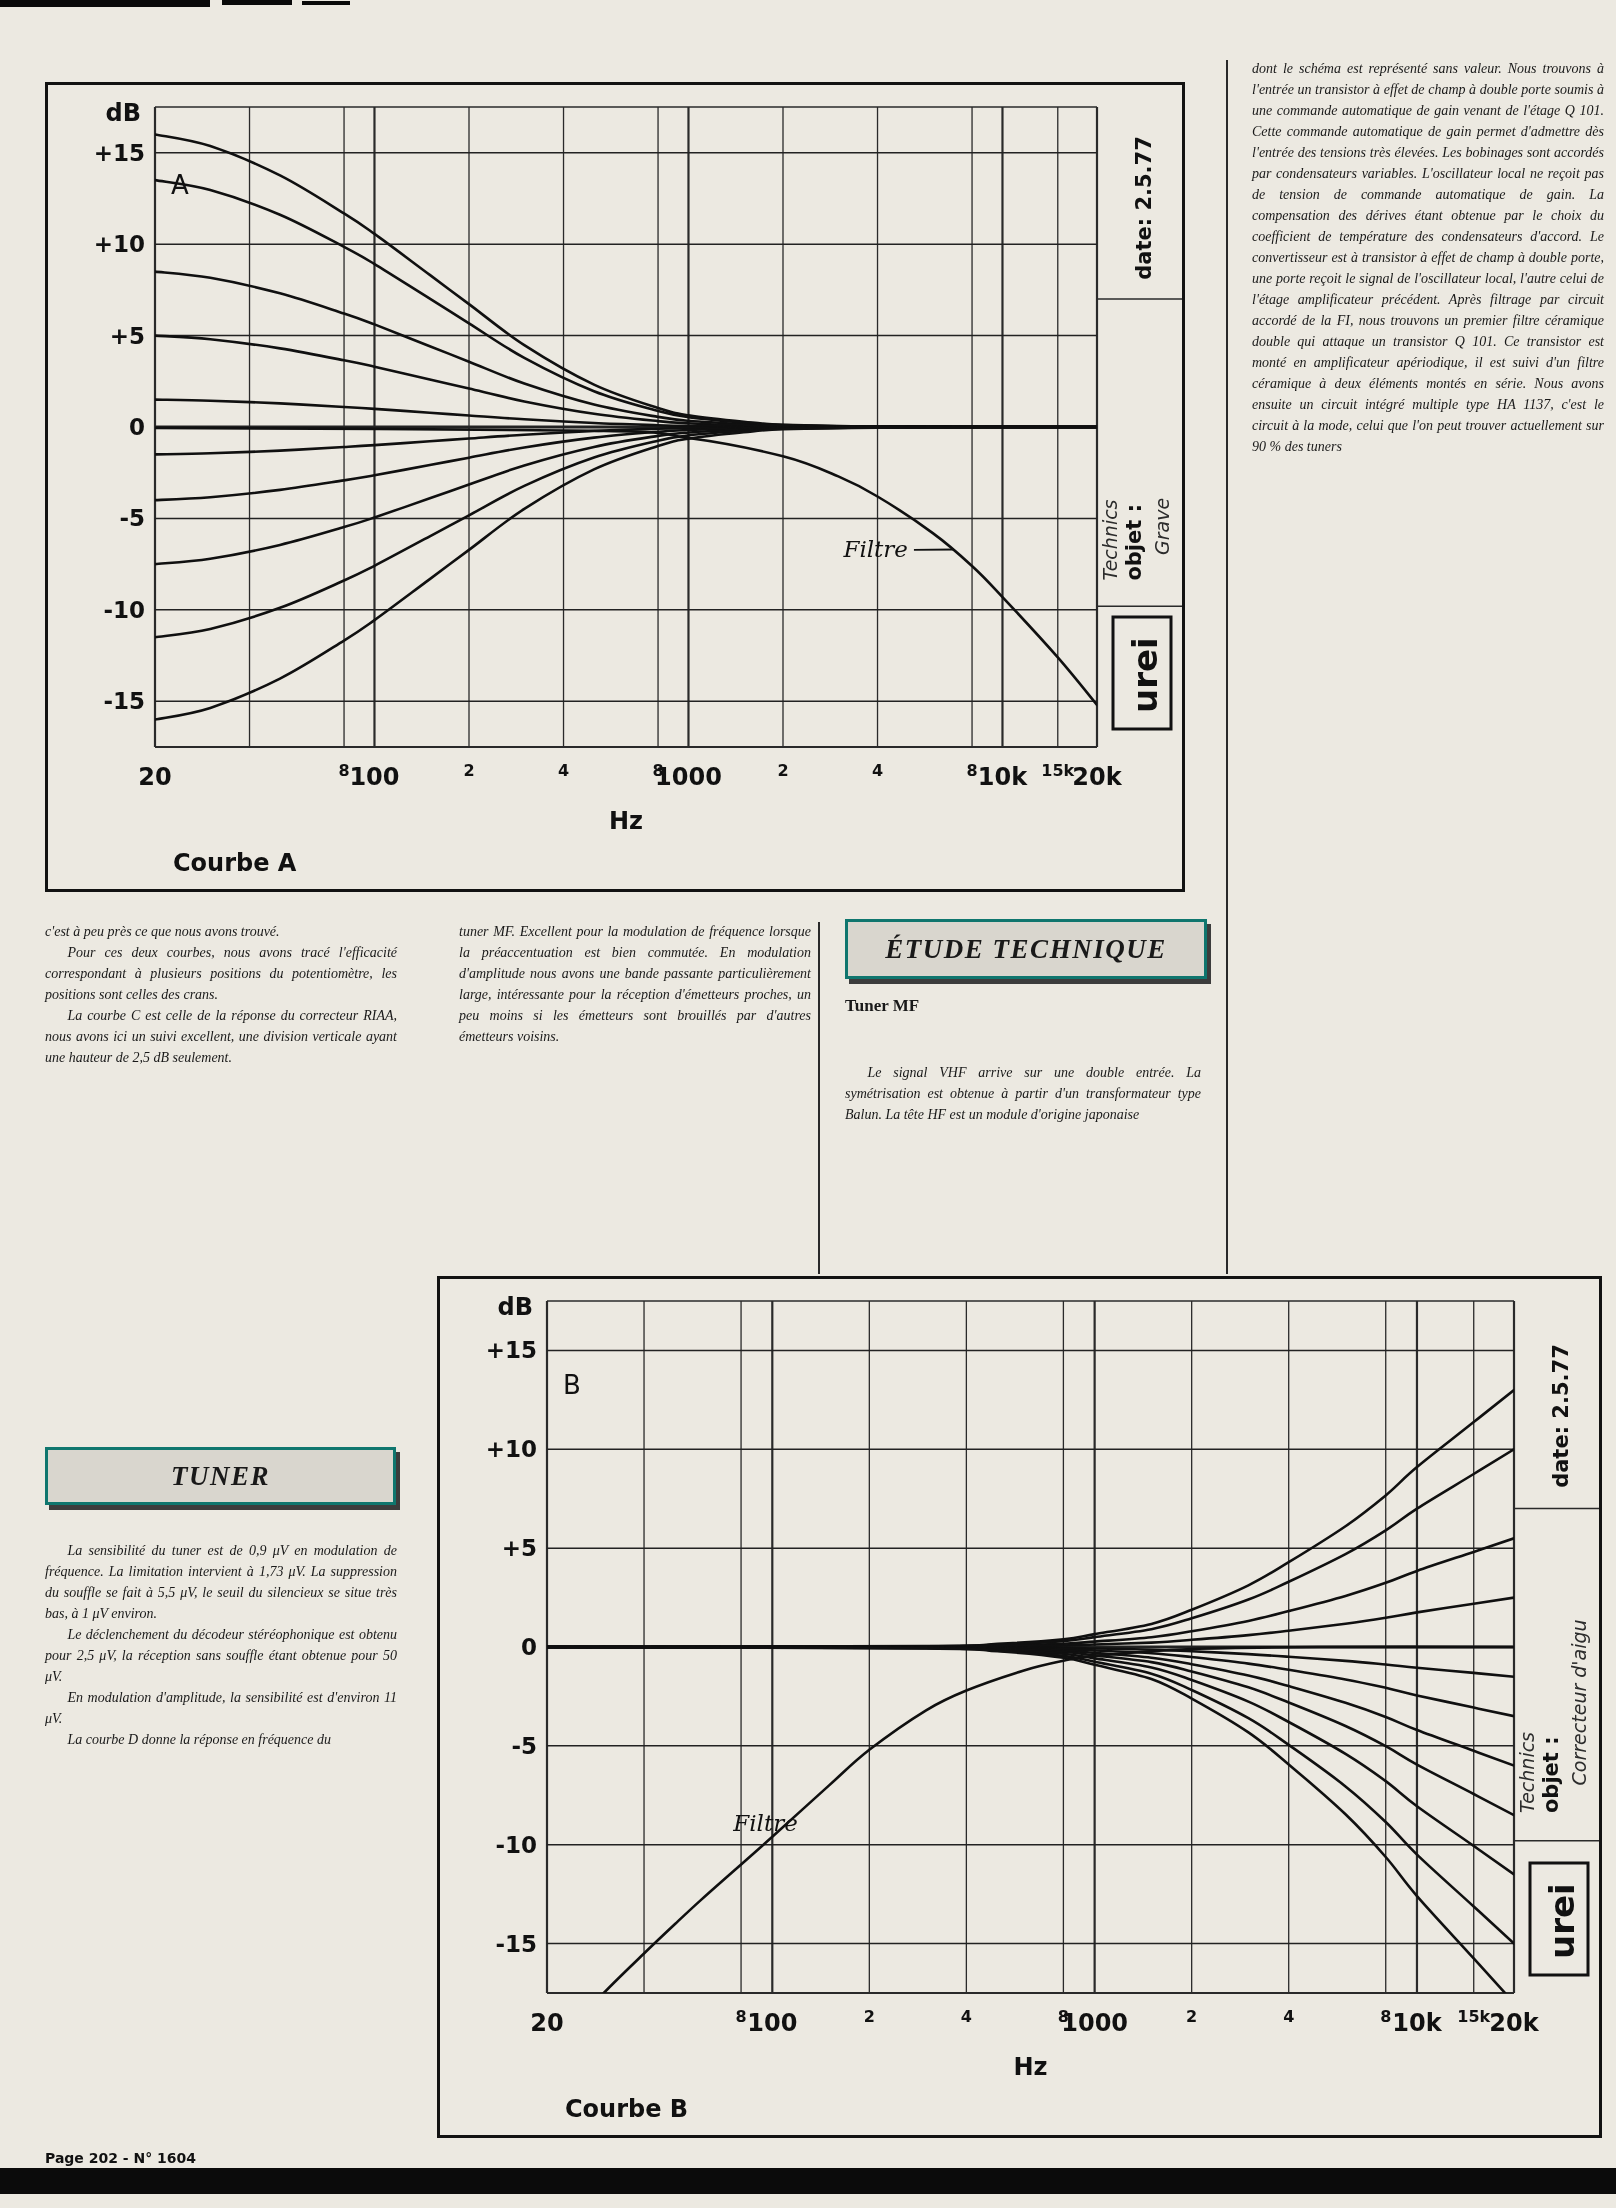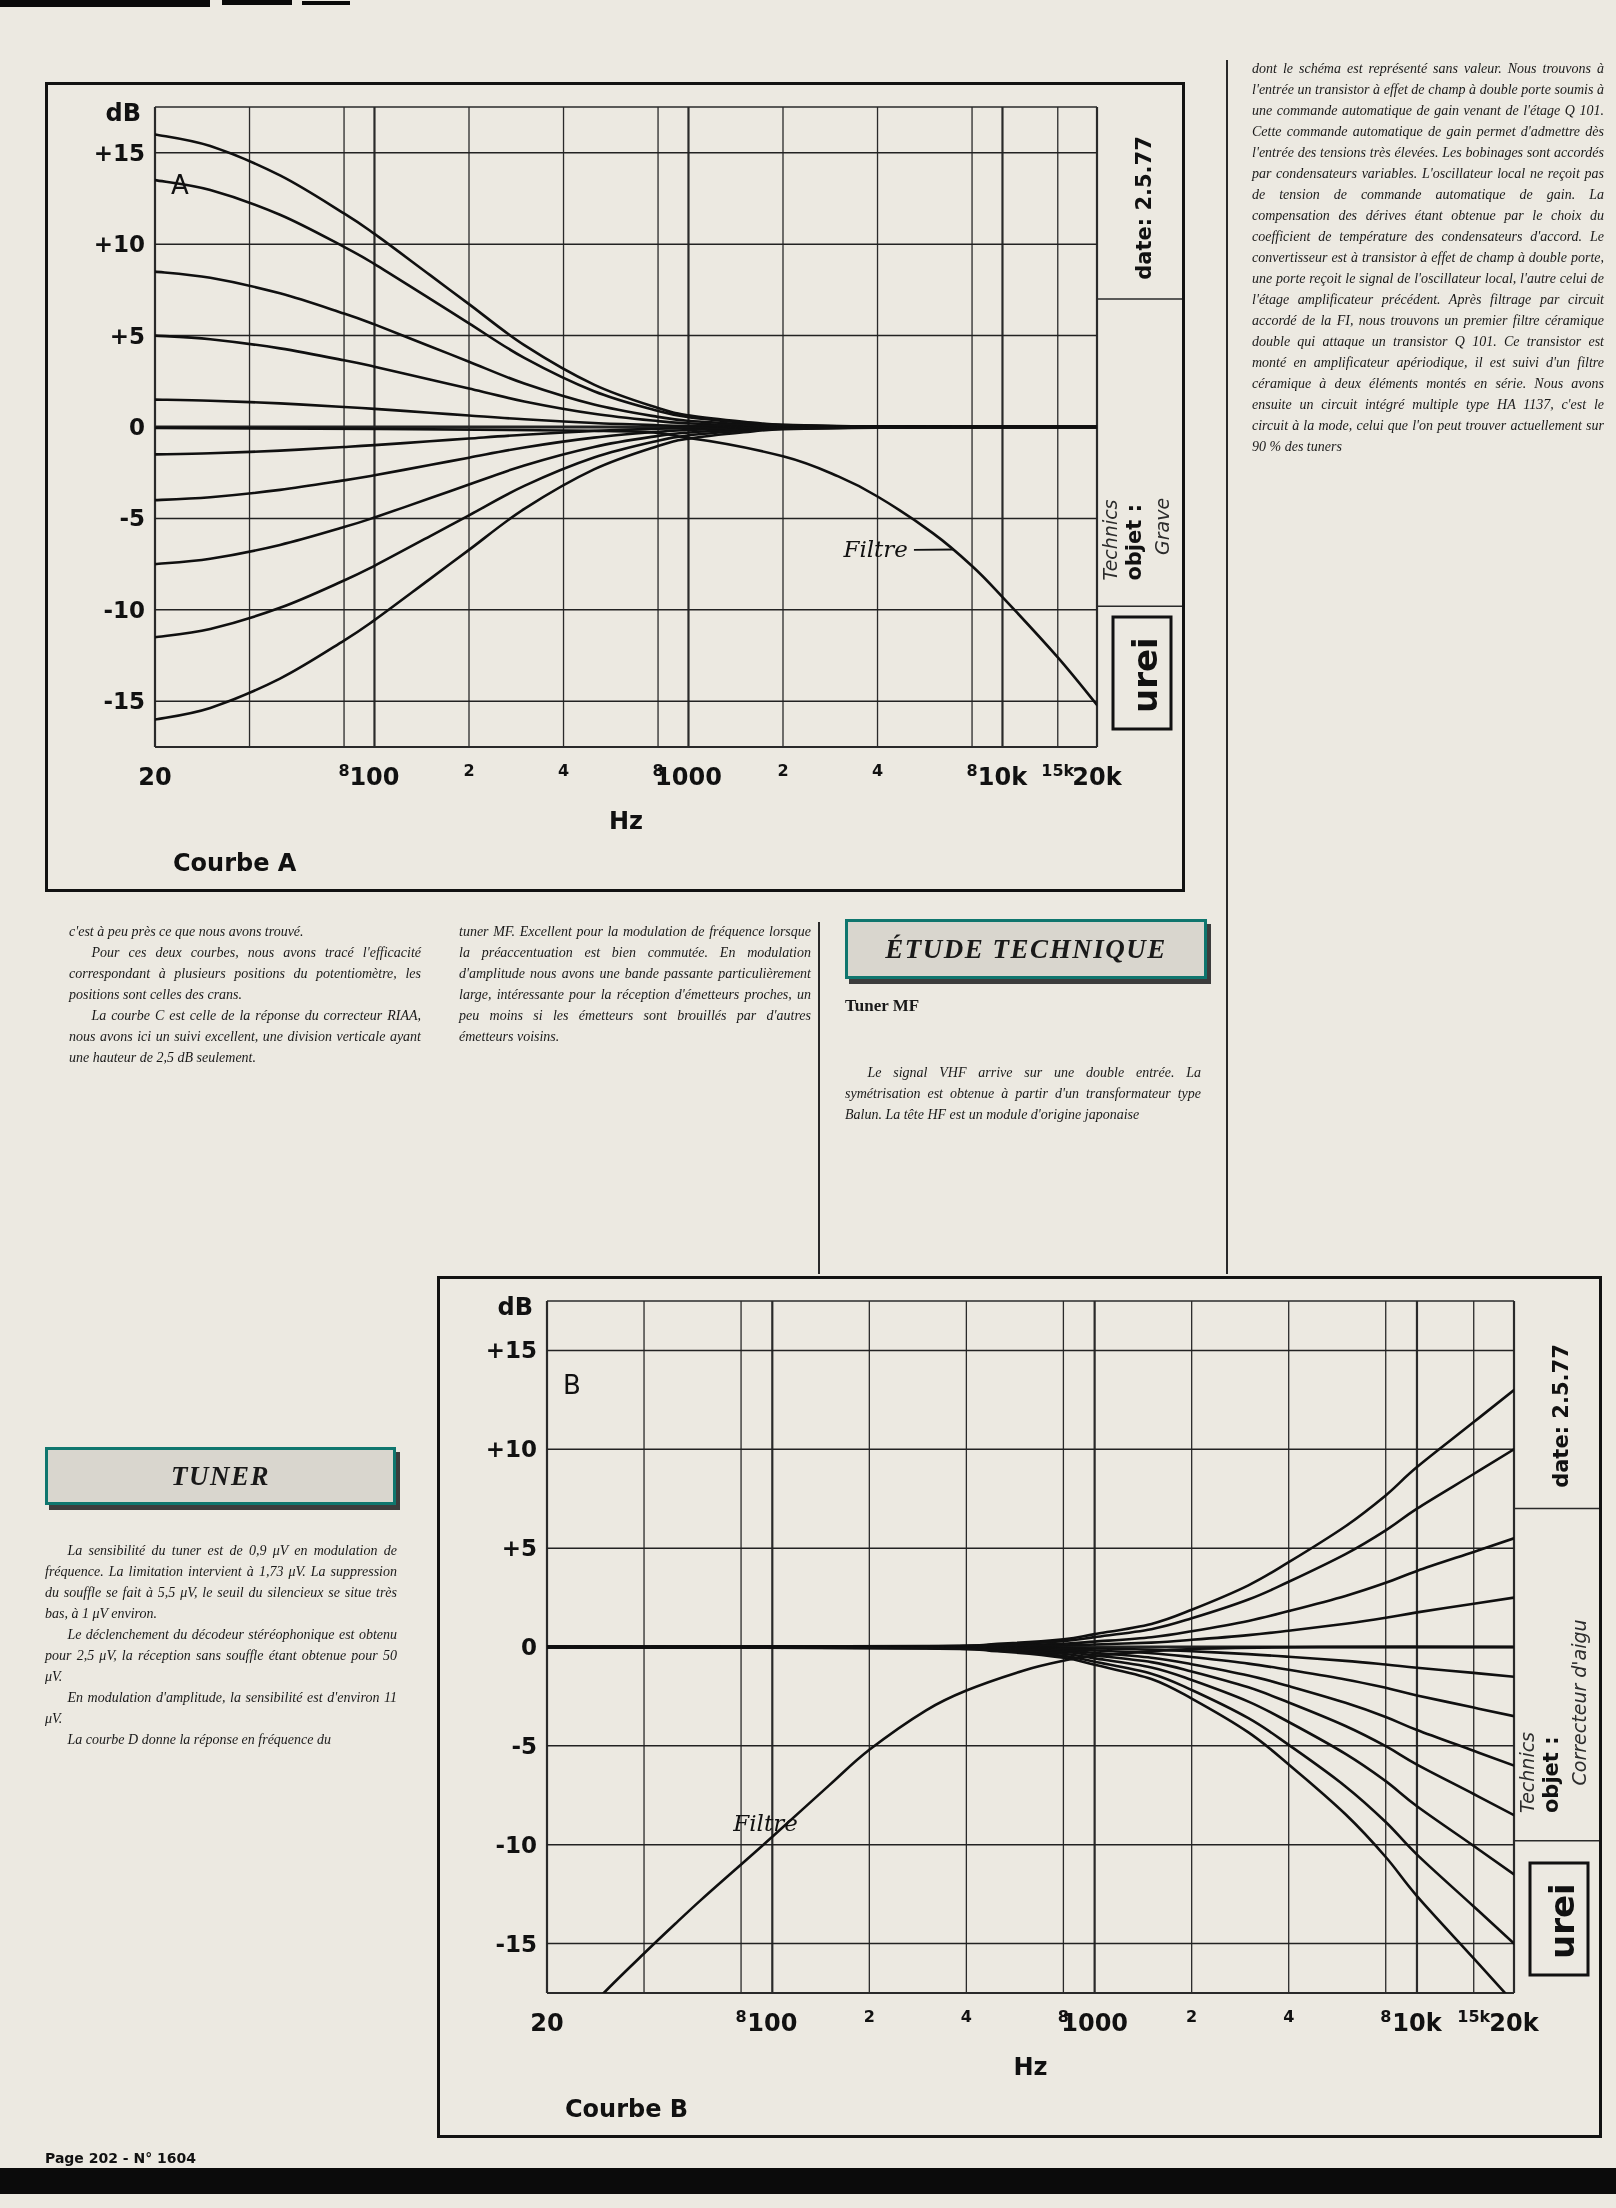--- a/index.html
+++ b/index.html
@@ -15,21 +15,21 @@
   .m3{left:302px;top:1px;width:48px;height:4px;}
   .botbar{position:absolute;left:0;top:2168px;width:1616px;height:26px;background:#0b0b0b;}
 
   .chart{position:absolute;}
   .chartA{left:45px;top:82px;width:1140px;height:810px;}
   .chartB{left:437px;top:1276px;width:1165px;height:862px;}
 
   .textcol{position:absolute;font-size:14px;line-height:1.5;text-align:justify;font-style:italic;}
   .textcol p{margin:0;}
   .textcol p.ind{text-indent:1.6em;}
-  .col1top{left:45px;top:921px;width:352px;margin-left:24px;}
+  .col1top{left:45px;top:921px;width:352px;}
   .col2{left:418px;top:921px;width:352px;margin-left:41px;}
   .col3{left:845px;top:1062px;width:356px;}
   .rightcol{left:1252px;top:58px;width:352px;}
   .col1tuner{left:45px;top:1540px;width:352px;}
 
   .subtitle{position:absolute;left:845px;top:996px;font-weight:bold;font-size:17px;}
 
   .hdrbox{
     position:absolute;border:3px solid #0f766e;background:#d9d6ce;
     box-shadow:4px 5px 0 #3c3c3c;

